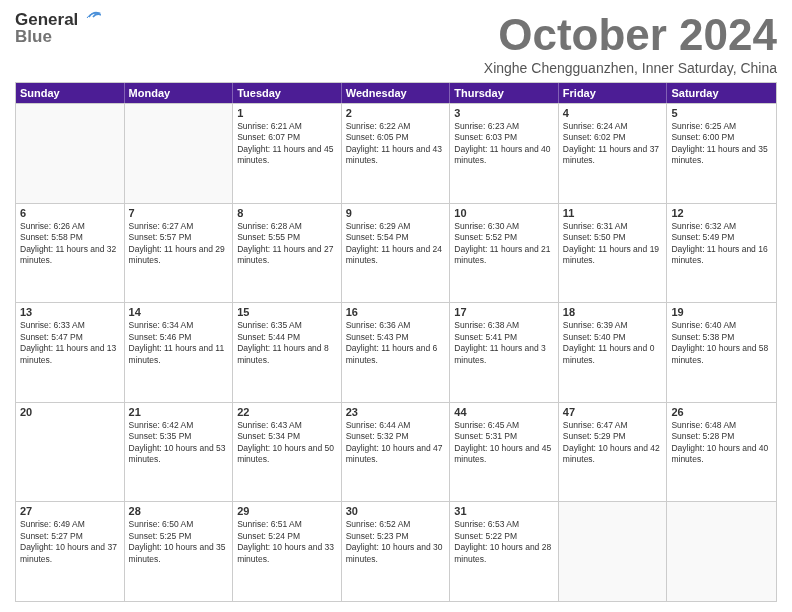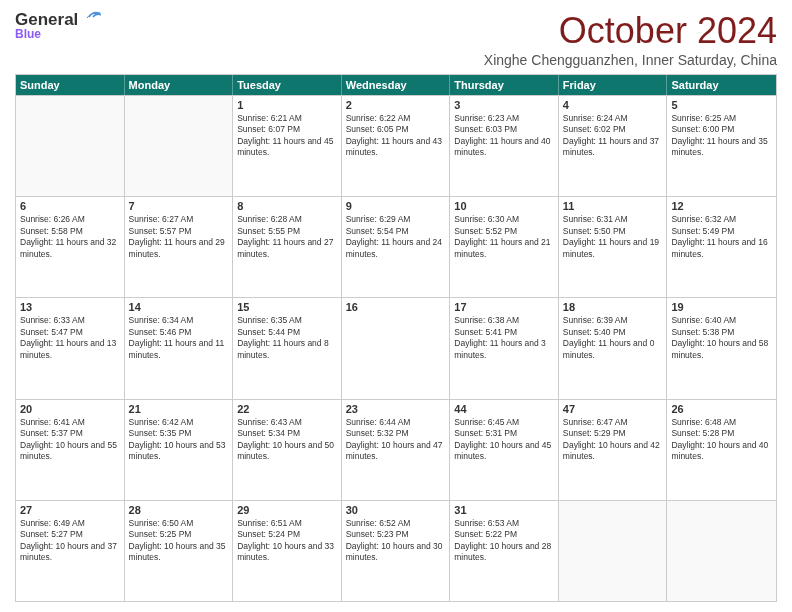--- a/index.html
+++ b/index.html
@@ -25,38 +25,38 @@
     }
     .logo {
       display: flex;
       flex-direction: column;
       align-items: flex-start;
     }
     .title-section {
       text-align: right;
     }
     .month-title {
-      font-size: 36px;
-      color: #7f1d1d;
-      font-weight: normal;
+      font-size: 44px;
+      color: #737373;
+      font-weight: bold;
     }
     .location-title {
       font-size: 14px;
       color: #555;
     }
     .calendar {
       flex: 1;
       display: flex;
       flex-direction: column;
       border: 1px solid #ccc;
     }
     .cal-header {
       display: grid;
       grid-template-columns: repeat(7, 1fr);
-      background: #0f766e;
+      background: #4c1d95;
     }
     .cal-header-cell {
       color: #fff;
       font-size: 11px;
       font-weight: bold;
       padding: 4px 4px;
       text-align: left;
       border-right: 1px solid rgba(255,255,255,0.3);
     }
     .cal-header-cell:last-child { border-right: none; }
@@ -99,21 +99,21 @@
 <div class="page">
   <div class="header">
     <div class="logo">
       <div style="display:flex;align-items:center;">
         <span style="font-size:17px;font-weight:bold;color:#333;">General</span>
         <svg width="22" height="14" viewBox="0 0 22 14" style="margin-left:1px;margin-top:-6px;">
           <path d="M10 7 Q14 1 20 3 Q16 4 14 7 Q18 3 22 5" stroke="#4a90d9" stroke-width="1.5" fill="none"></path>
           <path d="M8 8 Q12 2 18 4" stroke="#4a90d9" stroke-width="1" fill="none"></path>
         </svg>
       </div>
-      <span style="font-size:12px;font-weight:bold;color:#8b5cf6;margin-top:-3px;">Blue</span>
+      <span style="font-size:17px;font-weight:bold;color:#737373;margin-top:-3px;">Blue</span>
     </div>
     <div class="title-section">
       <div class="month-title">October 2024</div>
       <div class="location-title">Xinghe Chengguanzhen, Inner Saturday, China</div>
     </div>
   </div>
 
   <div class="calendar">
     <div class="cal-header">
       <div class="cal-header-cell">Sunday</div>
@@ -187,38 +187,38 @@
           <div class="cal-cell">
             <span class="day-num">14</span>
             <div class="cell-text">Sunrise: 6:34 AM<br>Sunset: 5:46 PM<br>Daylight: 11 hours and 11 minutes.</div>
           </div>
           <div class="cal-cell">
             <span class="day-num">15</span>
             <div class="cell-text">Sunrise: 6:35 AM<br>Sunset: 5:44 PM<br>Daylight: 11 hours and 8 minutes.</div>
           </div>
           <div class="cal-cell">
             <span class="day-num">16</span>
+            <div class="cell-text">Sunrise: 6:36 AM<br>Sunset: 5:43 PM<br>Daylight: 11 hours and 6 minutes.</div>
           </div>
           <div class="cal-cell">
             <span class="day-num">17</span>
             <div class="cell-text">Sunrise: 6:38 AM<br>Sunset: 5:41 PM<br>Daylight: 11 hours and 3 minutes.</div>
           </div>
           <div class="cal-cell">
             <span class="day-num">18</span>
             <div class="cell-text">Sunrise: 6:39 AM<br>Sunset: 5:40 PM<br>Daylight: 11 hours and 0 minutes.</div>
           </div>
           <div class="cal-cell">
             <span class="day-num">19</span>
             <div class="cell-text">Sunrise: 6:40 AM<br>Sunset: 5:38 PM<br>Daylight: 10 hours and 58 minutes.</div>
           </div>
         </div>
         <div class="cal-row">
           <div class="cal-cell">
             <span class="day-num">20</span>
-            <div class="cell-text">Sunrise: 6:41 AM<br>Sunset: 5:37 PM<br>Daylight: 10 hours and 55 minutes.</div>
           </div>
           <div class="cal-cell">
             <span class="day-num">21</span>
             <div class="cell-text">Sunrise: 6:42 AM<br>Sunset: 5:35 PM<br>Daylight: 10 hours and 53 minutes.</div>
           </div>
           <div class="cal-cell">
             <span class="day-num">22</span>
             <div class="cell-text">Sunrise: 6:43 AM<br>Sunset: 5:34 PM<br>Daylight: 10 hours and 50 minutes.</div>
           </div>
           <div class="cal-cell">

